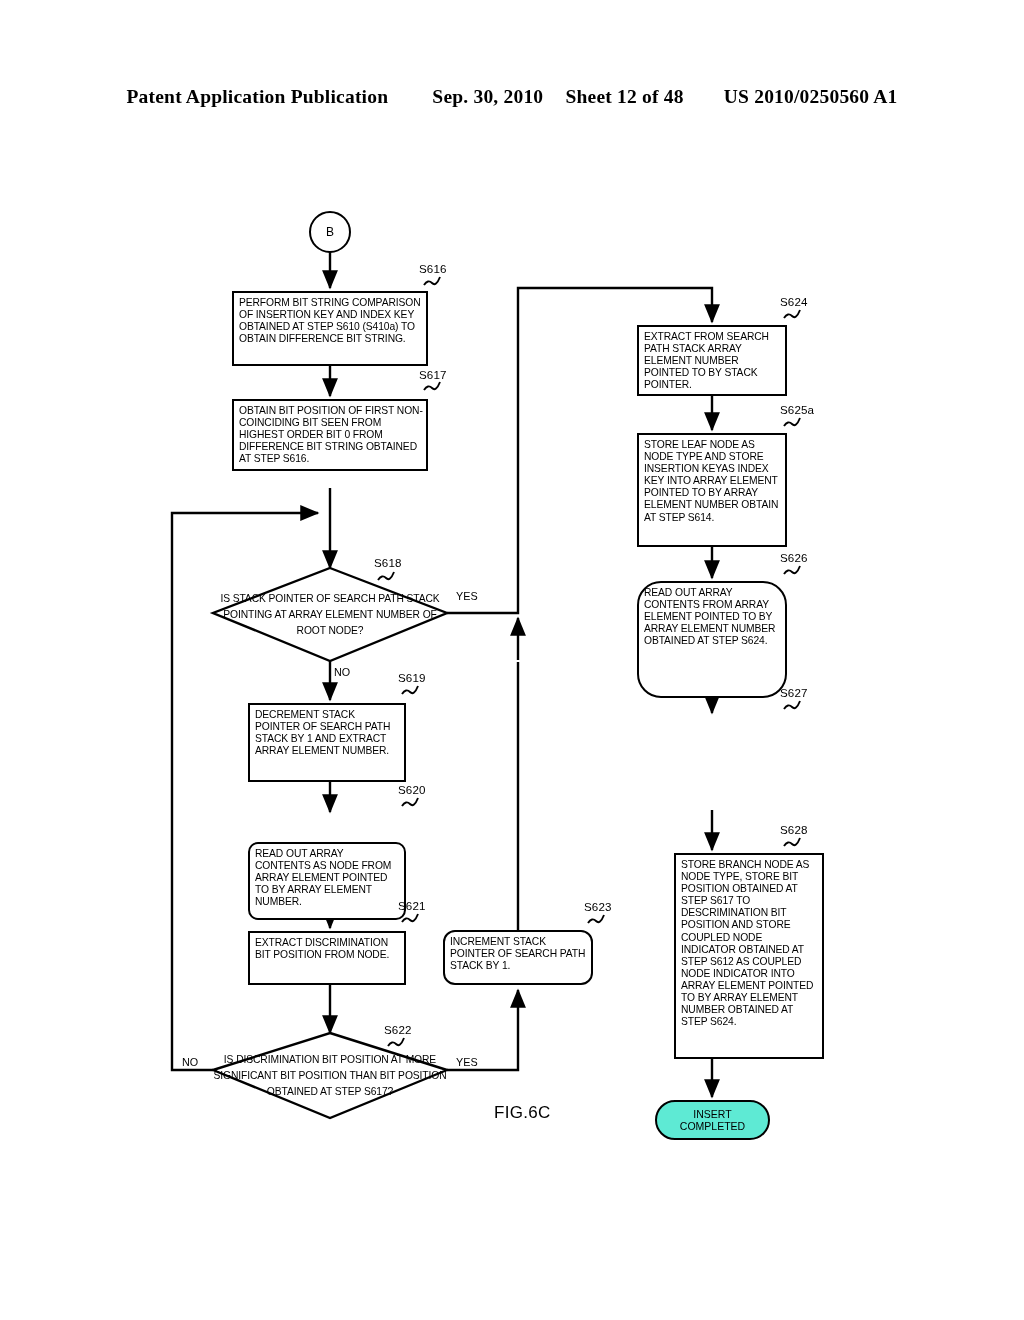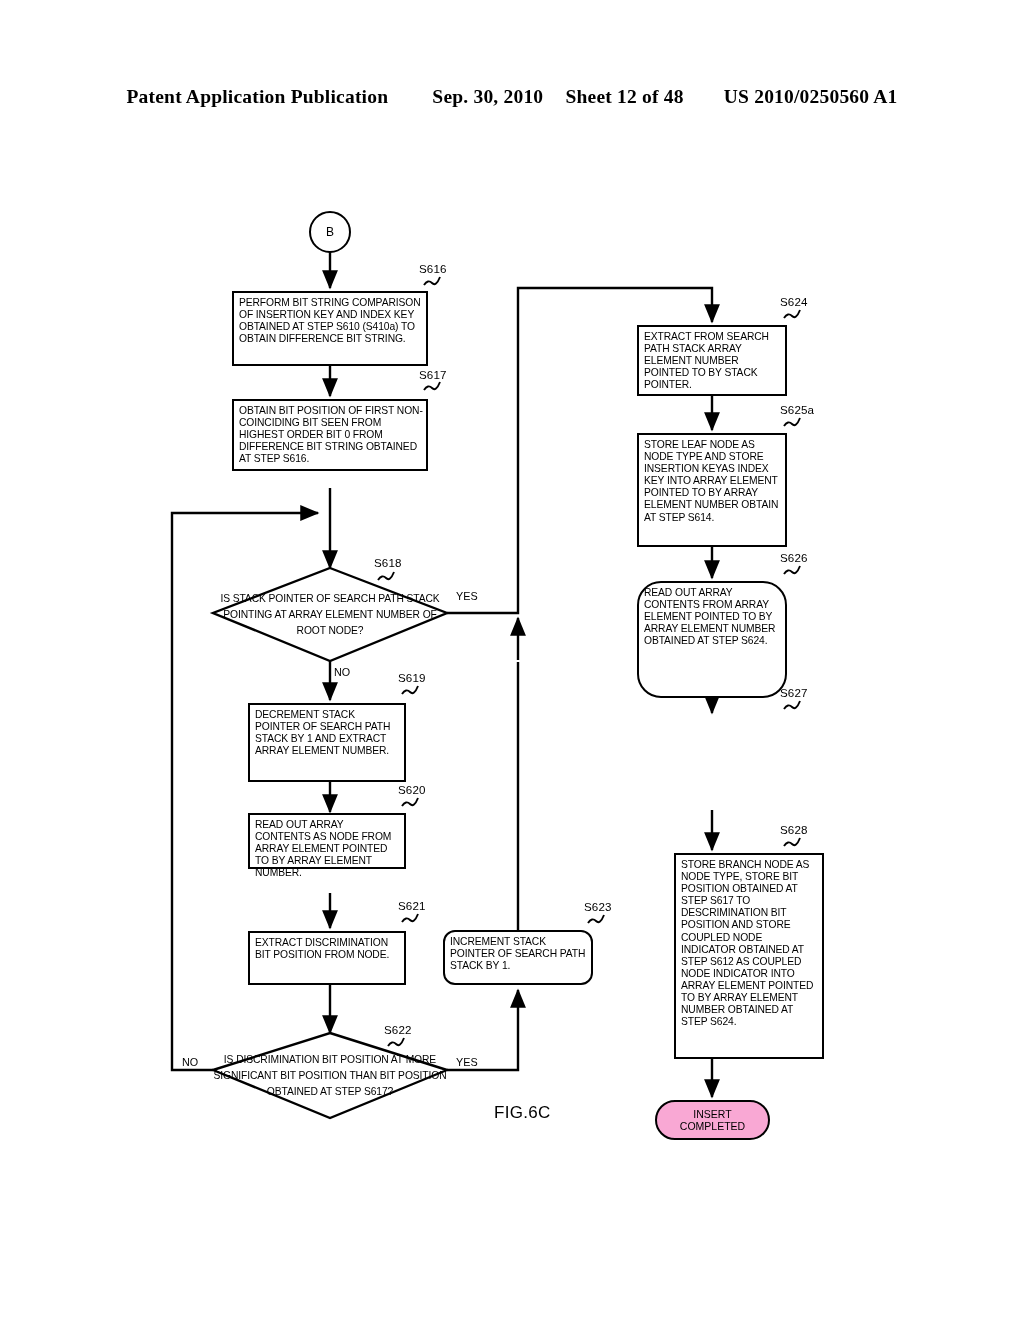--- a/index.html
+++ b/index.html
@@ -98,21 +98,21 @@
     justify-content: center;
     font-size: 12px;
   }
 
   
   .terminator {
     position: absolute;
     box-sizing: border-box;
     border: 2.5px solid #000;
     border-radius: 22px;
-    background: #f9a8d4;
+    background: #5eead4;
     display: flex;
     flex-direction: column;
     align-items: center;
     justify-content: center;
     font-size: 10.5px;
     line-height: 12.4px;
     text-align: center;
   }
 
   
@@ -232,21 +232,21 @@
     </div>
 
     <div class="diamond-wrap" style="left:213px; top:568px; width:234px; height:93px;">
       <div class="diamond-label">IS STACK POINTER OF SEARCH PATH STACK POINTING AT ARRAY ELEMENT NUMBER OF ROOT NODE?</div>
     </div>
 
     <div class="node" style="left:248px; top:703px; width:158px; height:79px;">
       <span class="txt">DECREMENT STACK POINTER OF SEARCH PATH STACK BY 1 AND EXTRACT ARRAY ELEMENT NUMBER.</span>
     </div>
 
-    <div class="node" style="left:248px; top:813px; width:158px; height:56px;">
+    <div class="node" style="left:248px; top:842px; width:158px; height:78px;border-radius:10px;">
       <span class="txt">READ OUT ARRAY CONTENTS  AS NODE FROM ARRAY ELEMENT POINTED TO BY ARRAY ELEMENT NUMBER.</span>
     </div>
 
     <div class="node" style="left:248px; top:931px; width:158px; height:54px;">
       <span class="txt">EXTRACT DISCRIMINATION BIT POSITION FROM NODE.</span>
     </div>
 
     <div class="diamond-wrap" style="left:213px; top:1033px; width:234px; height:85px;">
       <div class="diamond-label">IS DISCRIMINATION BIT POSITION AT MORE SIGNIFICANT BIT POSITION THAN BIT POSITION OBTAINED AT STEP S617?</div>
     </div>

